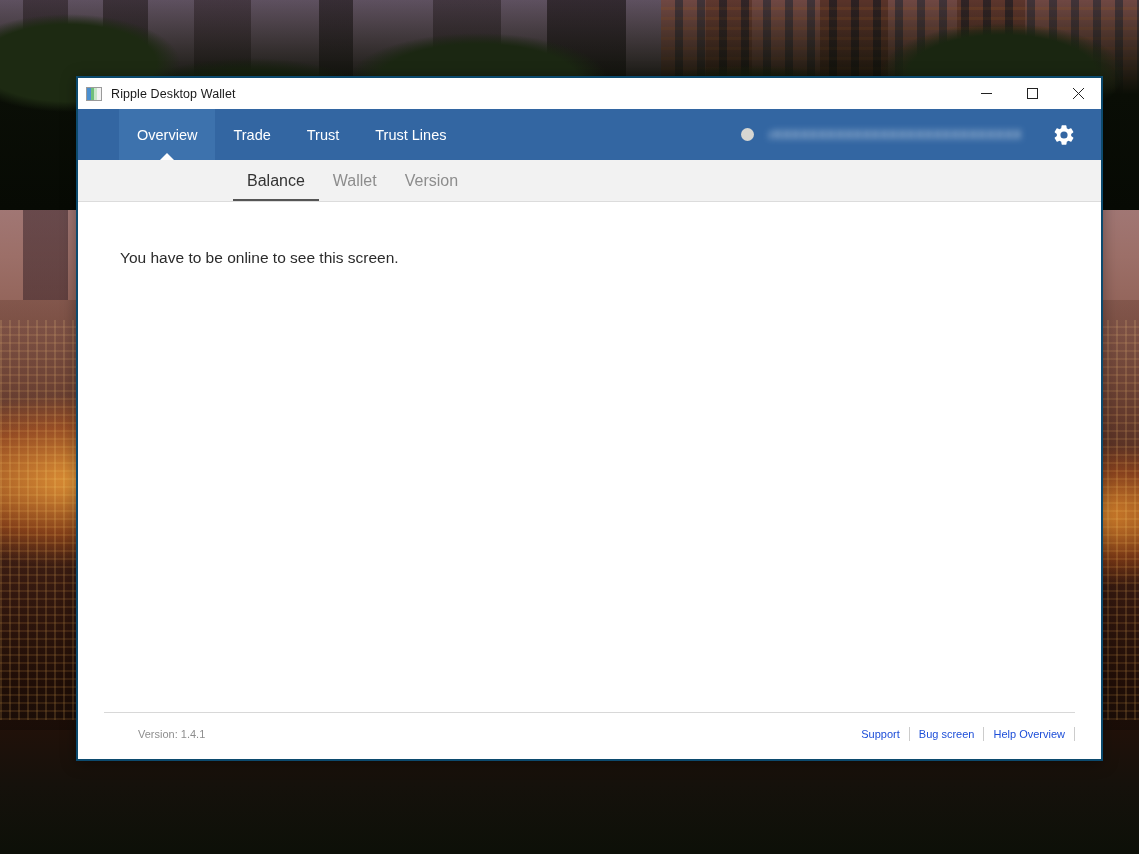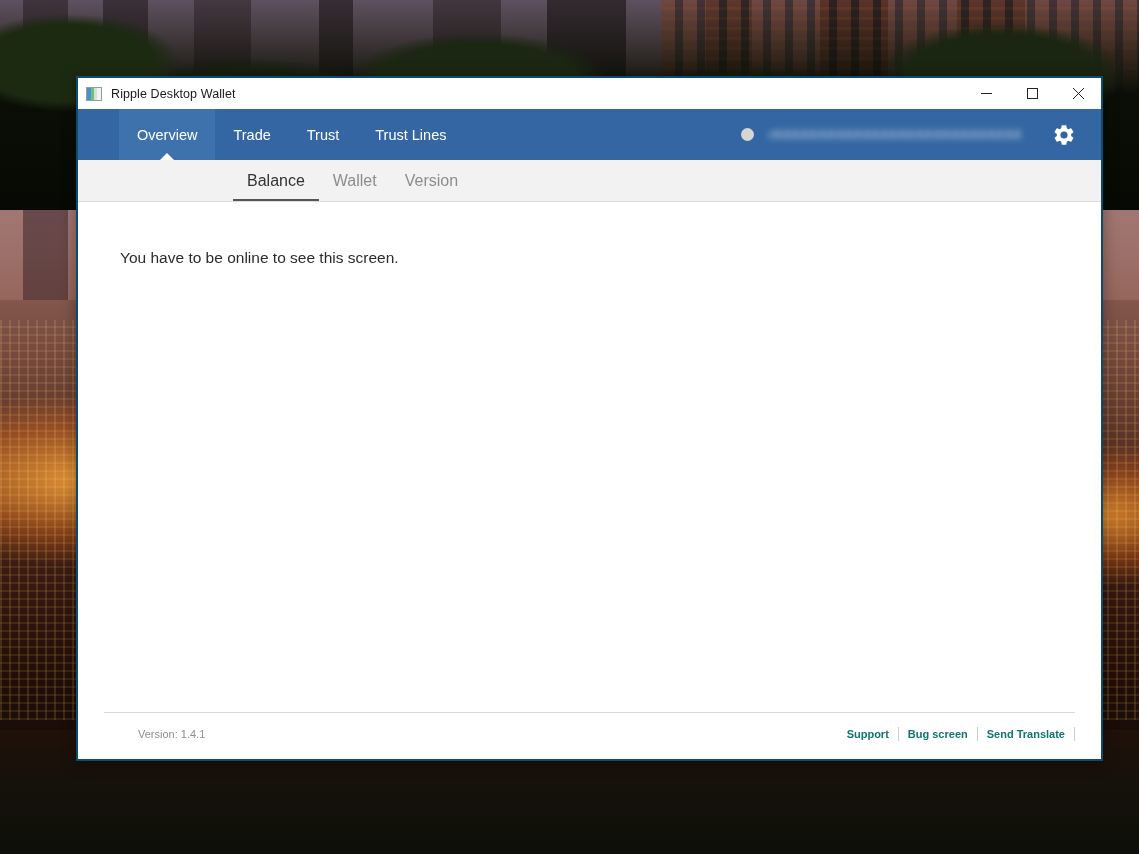--- a/index.html
+++ b/index.html
@@ -265,25 +265,24 @@
     display: flex;
     align-items: center;
     font-size: 11px;
     color: #8e8e8e;
     margin-top: 8px;
   }
   #footer-version { margin-left: 34px; }
   #footer-links { margin-left: auto; display: flex; align-items: center; }
   .footer-link {
     padding: 0 9px;
-    color: #0f766e;
+    color: #1d4ed8;
     text-decoration: none;
     cursor: pointer;
     white-space: nowrap;
-    font-weight: bold;
   }
   .footer-sep {
     width: 1px;
     height: 14px;
     background: #cccccc;
   }
 </style>
 </head>
 <body>
 
@@ -367,19 +366,19 @@
 
   <div id="footer">
     <div id="footer-rule"></div>
     <div id="footer-row">
       <div id="footer-version">Version: 1.4.1</div>
       <div id="footer-links">
         <a class="footer-link">Support</a>
         <div class="footer-sep"></div>
         <a class="footer-link">Bug screen</a>
         <div class="footer-sep"></div>
-        <a class="footer-link">Send Translate</a>
+        <a class="footer-link">Help Overview</a>
         <div class="footer-sep"></div>
       </div>
     </div>
   </div>
 
 </div>
 
 </body></html>

